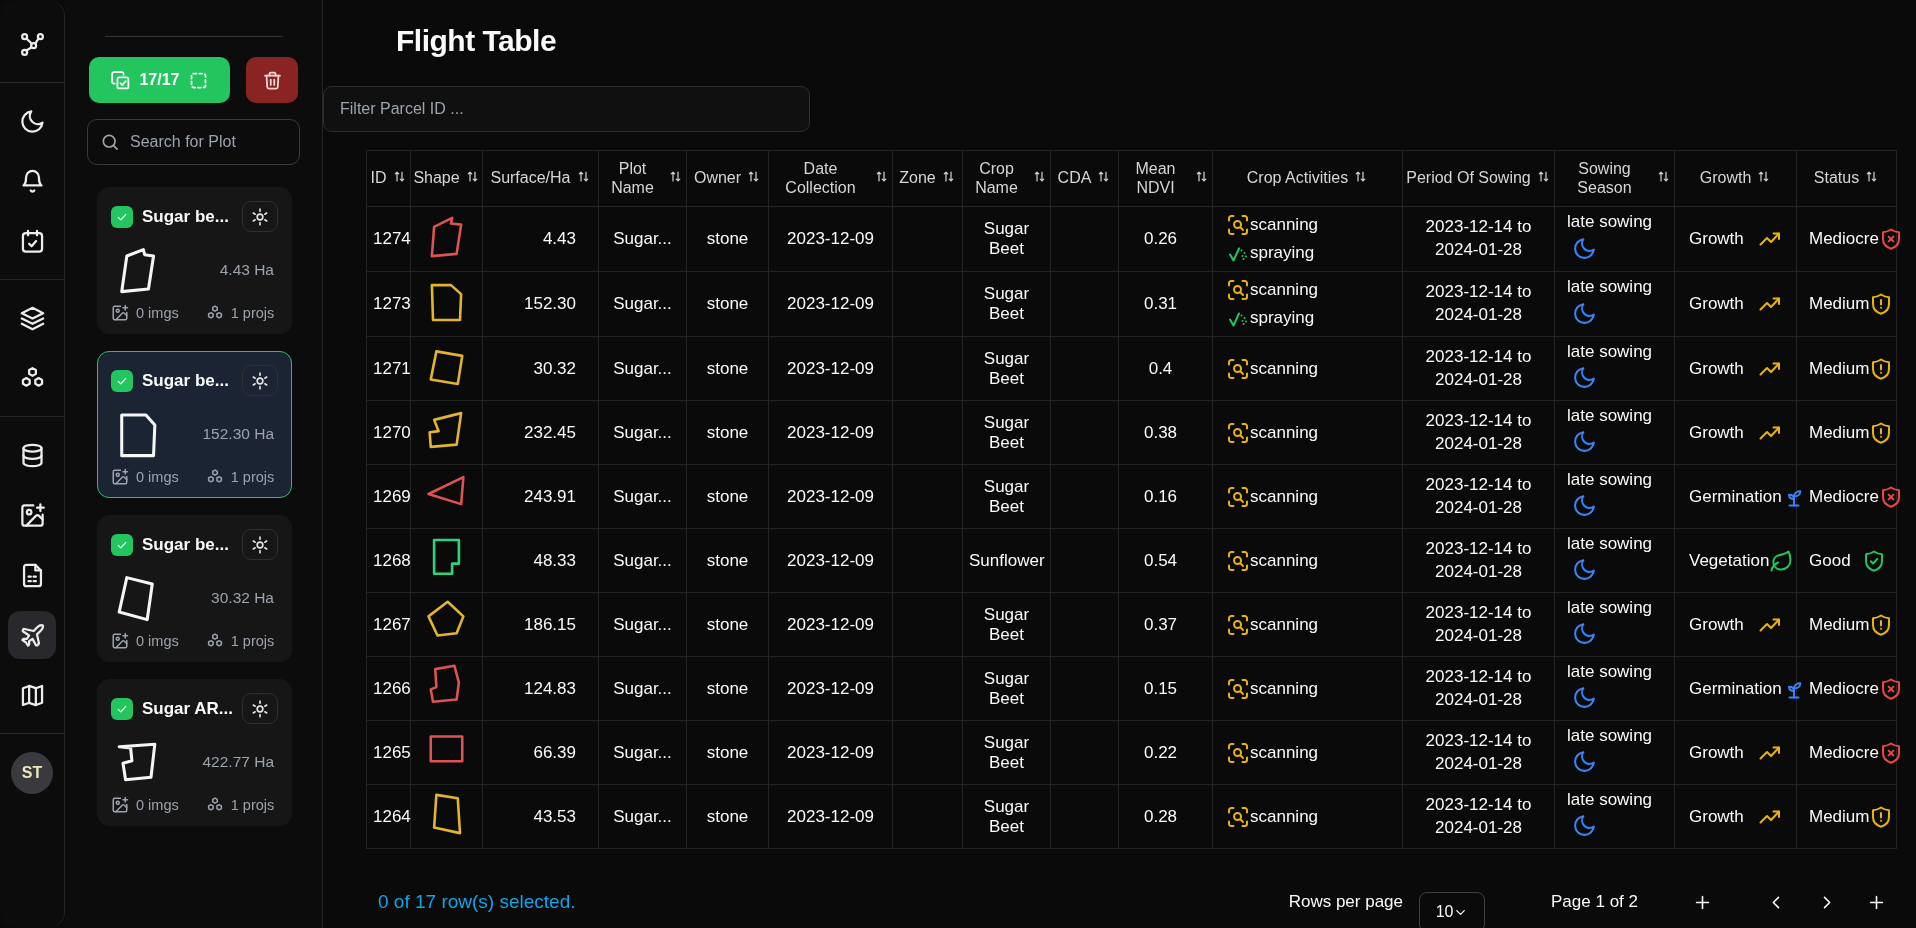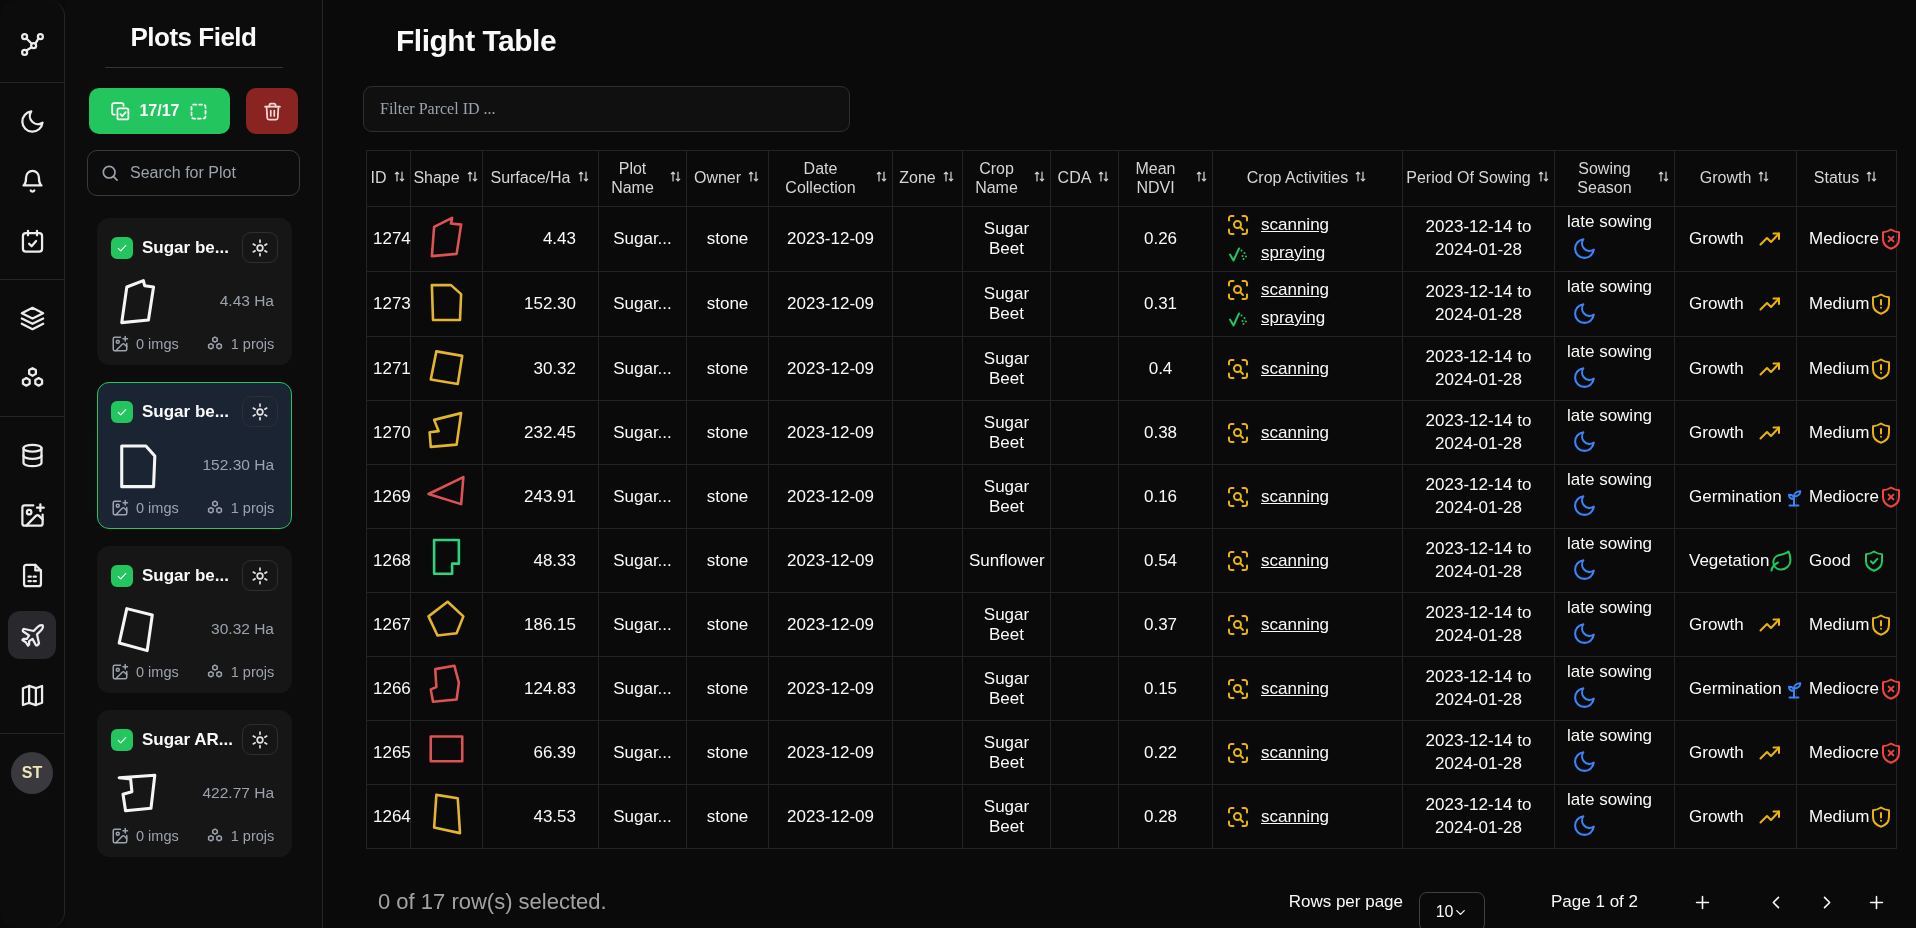--- a/index.html
+++ b/index.html
@@ -83,54 +83,54 @@
   .row-shape, .plot-shape { flex:none; }
   .plot-shape polygon { fill:none; stroke:#f5f5f5; stroke-width:2.4; stroke-linejoin:round; }
   .card-area { flex:1; text-align:right; color:#9ca3af; font-size:15.5px; padding-right:4px; }
   .card-foot { display:flex; gap:27px; color:#9ca3af; font-size:14.5px; align-items:center; }
   .foot-item { display:flex; align-items:center; gap:7px; }
 
   
   .main { flex:1; padding-top:16px; min-width:0; }
   .page-title { font-size:30px; font-weight:800; letter-spacing:-0.5px; margin:8px 0 28px 73px; }
   .filter-input {
-    margin-left:40px; width:487px; height:46px; border:1px solid #2f2f2f; border-radius:9px;
+    width:487px; height:46px; border:1px solid #2f2f2f; border-radius:9px;
     background:#101010; color:#e5e5e5; font-size:16px; padding:0 16px; outline:none;
-    font-family:Liberation Serif, serif; display:block;
+    font-family:Liberation Sans, sans-serif; display:block;
   }
   .filter-input::placeholder { color:#9ca3af; }
   .flight-table {
     margin:18px 0 0 43px; border-collapse:collapse; table-layout:fixed; width:1530px;
   }
   .flight-table th, .flight-table td { border:1px solid #242424; }
   .flight-table th {
     height:56px; font-weight:400; font-size:16px; color:#d6d6d6; padding:2px 3px; cursor:pointer;
   }
   .th-inner { display:flex; align-items:center; justify-content:center; gap:5px; line-height:1.15; }
   .sort { color:#cfcfcf; }
   .flight-table td { height:57px; font-size:17px; padding:4px 6px; text-align:center; vertical-align:middle; }
   .c-surface { text-align:right !important; padding-right:22px !important; }
   .c-ndvi { text-align:right; padding-right:16px !important; }
   .c-shape { text-align:center; }
   .row-shape polygon { fill:none; stroke-width:2.3; stroke-linejoin:round; }
   .c-act { text-align:left !important; padding-left:13px !important; }
-  .act { display:flex; align-items:center; gap:11px; padding:2px 0;text-decoration:underline; }
+  .act { display:flex; align-items:center; padding:2px 0; }
   .c-period { line-height:1.35; }
   .c-season { text-align:left !important; padding-left:12px !important; line-height:1.2; }
   .c-season .moon-wrap { margin:3px 0 0 5px; }
   .c-growth, .c-status { }
   .cell-flex { display:flex; align-items:center; justify-content:space-between; }
   .c-growth .cell-flex { padding:0 8px 0 8px; }
   .c-status .cell-flex { padding:0 4px 0 6px; }
 
   .table-footer {
     width:1530px; margin:23px 0 0 43px;
     display:flex; align-items:center; justify-content:space-between;
   }
-  .selection-text { color:#a3a3a3; font-size:22px; padding-left:12px; }
+  .selection-text { color:#0ea5e9; font-size:19px; padding-left:12px; }
   .footer-right { display:flex; align-items:center; }
   .rpp-label { font-size:17px; margin-right:16px; }
   .rpp-select {
     min-width:66px; height:40px; border:1px solid #3f3f46; border-radius:8px; background:transparent;
     color:#fafafa; font-size:16px; display:flex; align-items:center; justify-content:center;
     gap:0; cursor:pointer; padding:0 10px; font-family:inherit;margin-top:20px;
   }
   .page-text { font-size:17px; margin:0 44px 0 66px; }
   .pager { display:flex; align-items:center; gap:10px; }
   .pager-btn {
@@ -240,21 +240,20 @@
           <path d="m9 3.5-5.5 2v15l5.5-2 6 2 5.5-2v-15l-5.5 2-6-2z"></path>
           <path d="M9 3.5v15M15 5.5v15"></path>
         </svg>
       </span>
     </button>
     <div class="rail-divider"></div>
     <div class="avatar">ST</div>
   </nav>
 
 <aside class="plots-panel">
-  <h1 class="panel-title">Plots Field</h1>
   <hr class="title-underline">
   <div class="panel-actions">
     <button class="select-all">
       <span class="ic" id="ic-copycheck">
           <svg width="21" height="21" viewBox="0 0 24 24" fill="none" stroke="currentColor" stroke-width="2" stroke-linecap="round" stroke-linejoin="round">
             <rect x="8.5" y="8.5" width="12.5" height="12.5" rx="2"></rect>
             <path d="M5.5 15.5h-1a2 2 0 0 1-2-2v-9a2 2 0 0 1 2-2h9a2 2 0 0 1 2 2v1"></path>
             <path d="m11.8 15 2.2 2.2 4-4.4"></path>
           </svg>
         </span>

